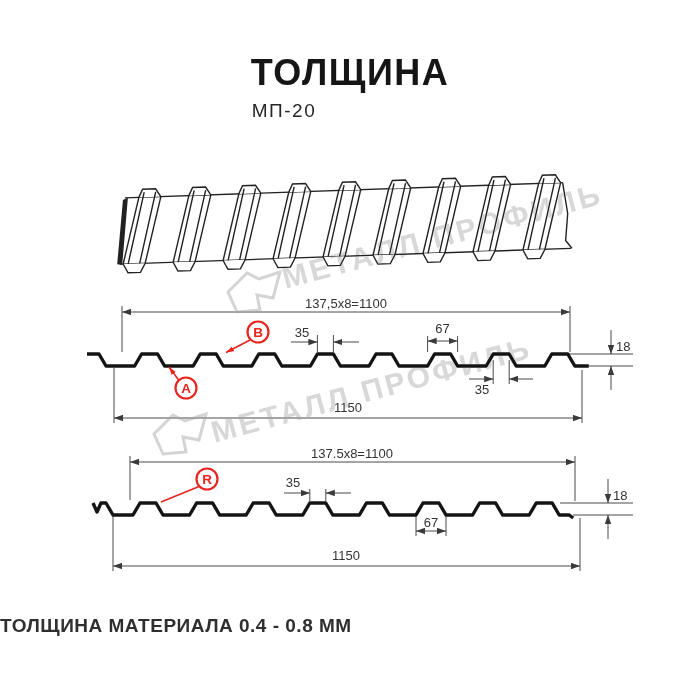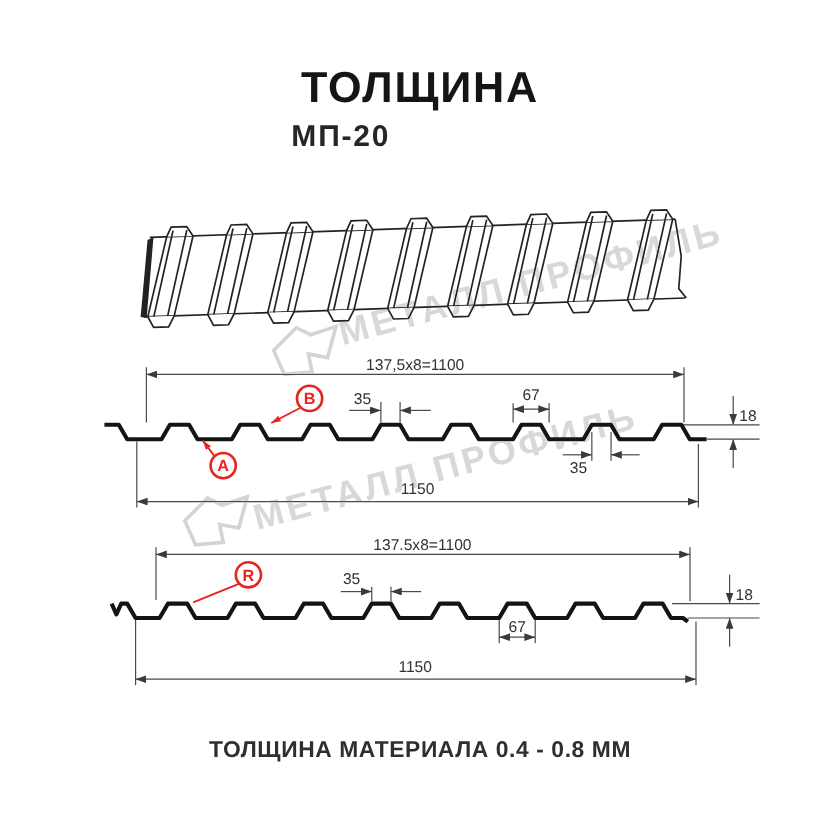--- a/index.html
+++ b/index.html
@@ -1,22 +1,22 @@
 <!DOCTYPE html>
 <html><head>
 <meta charset="utf-8">
 <style>
   html,body{margin:0;padding:0;background:#fff;}
   #stage{position:relative;width:700px;height:700px;background:#ffffff;overflow:hidden;
          font-family:"Liberation Sans",sans-serif;}
   .title{position:absolute;left:0;top:52px;width:700px;text-align:center;
          font-size:36px;font-weight:800;letter-spacing:1.5px;color:#151515;}
   .subtitle{position:absolute;left:0;top:100px;width:568px;text-align:center;
-         font-size:25px;font-weight:700;letter-spacing:1.5px;color:#262626;}
-  .caption{position:absolute;left:0;top:615px;width:700px;text-align:center;
+         font-size:19px;font-weight:400;letter-spacing:1.5px;color:#262626;}
+  .caption{position:absolute;left:0;top:615px;width:700px;
          font-size:19px;font-weight:600;letter-spacing:0.5px;color:#2f2f2f;}
   .wm{position:absolute;mix-blend-mode:darken;z-index:6;pointer-events:none;}
   .wm-text{position:absolute;white-space:nowrap;font-size:30px;font-weight:700;
          letter-spacing:3px;color:#d8d8d8;transform:rotate(-15deg);transform-origin:left center;}
   svg{position:absolute;overflow:visible;}
   svg text{font-family:"Liberation Sans",sans-serif;}
   .dimtxt{font-size:13px;fill:#333;}
   .redtxt{font-size:13.5px;font-weight:bold;fill:#e8241f;}
 </style>
 </head>

